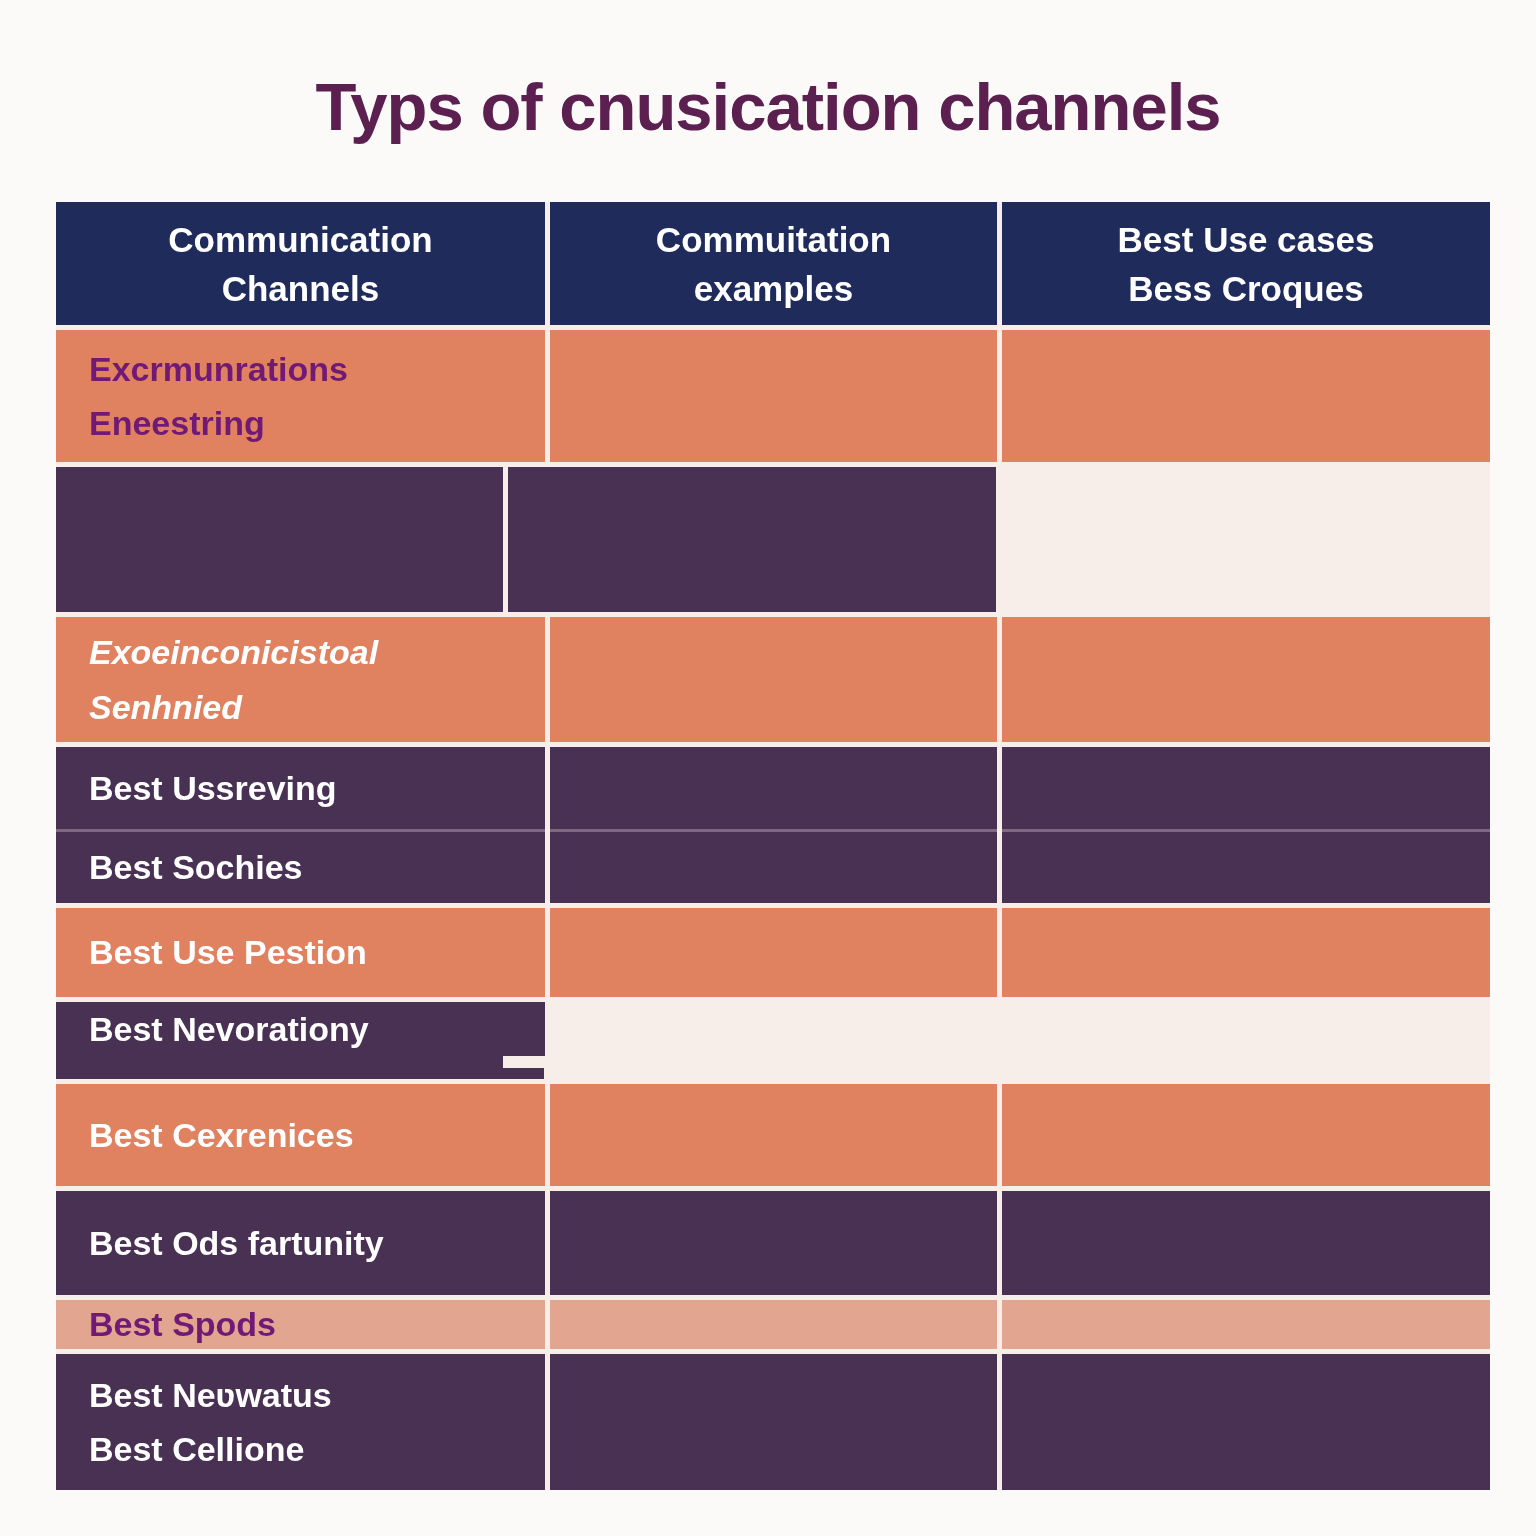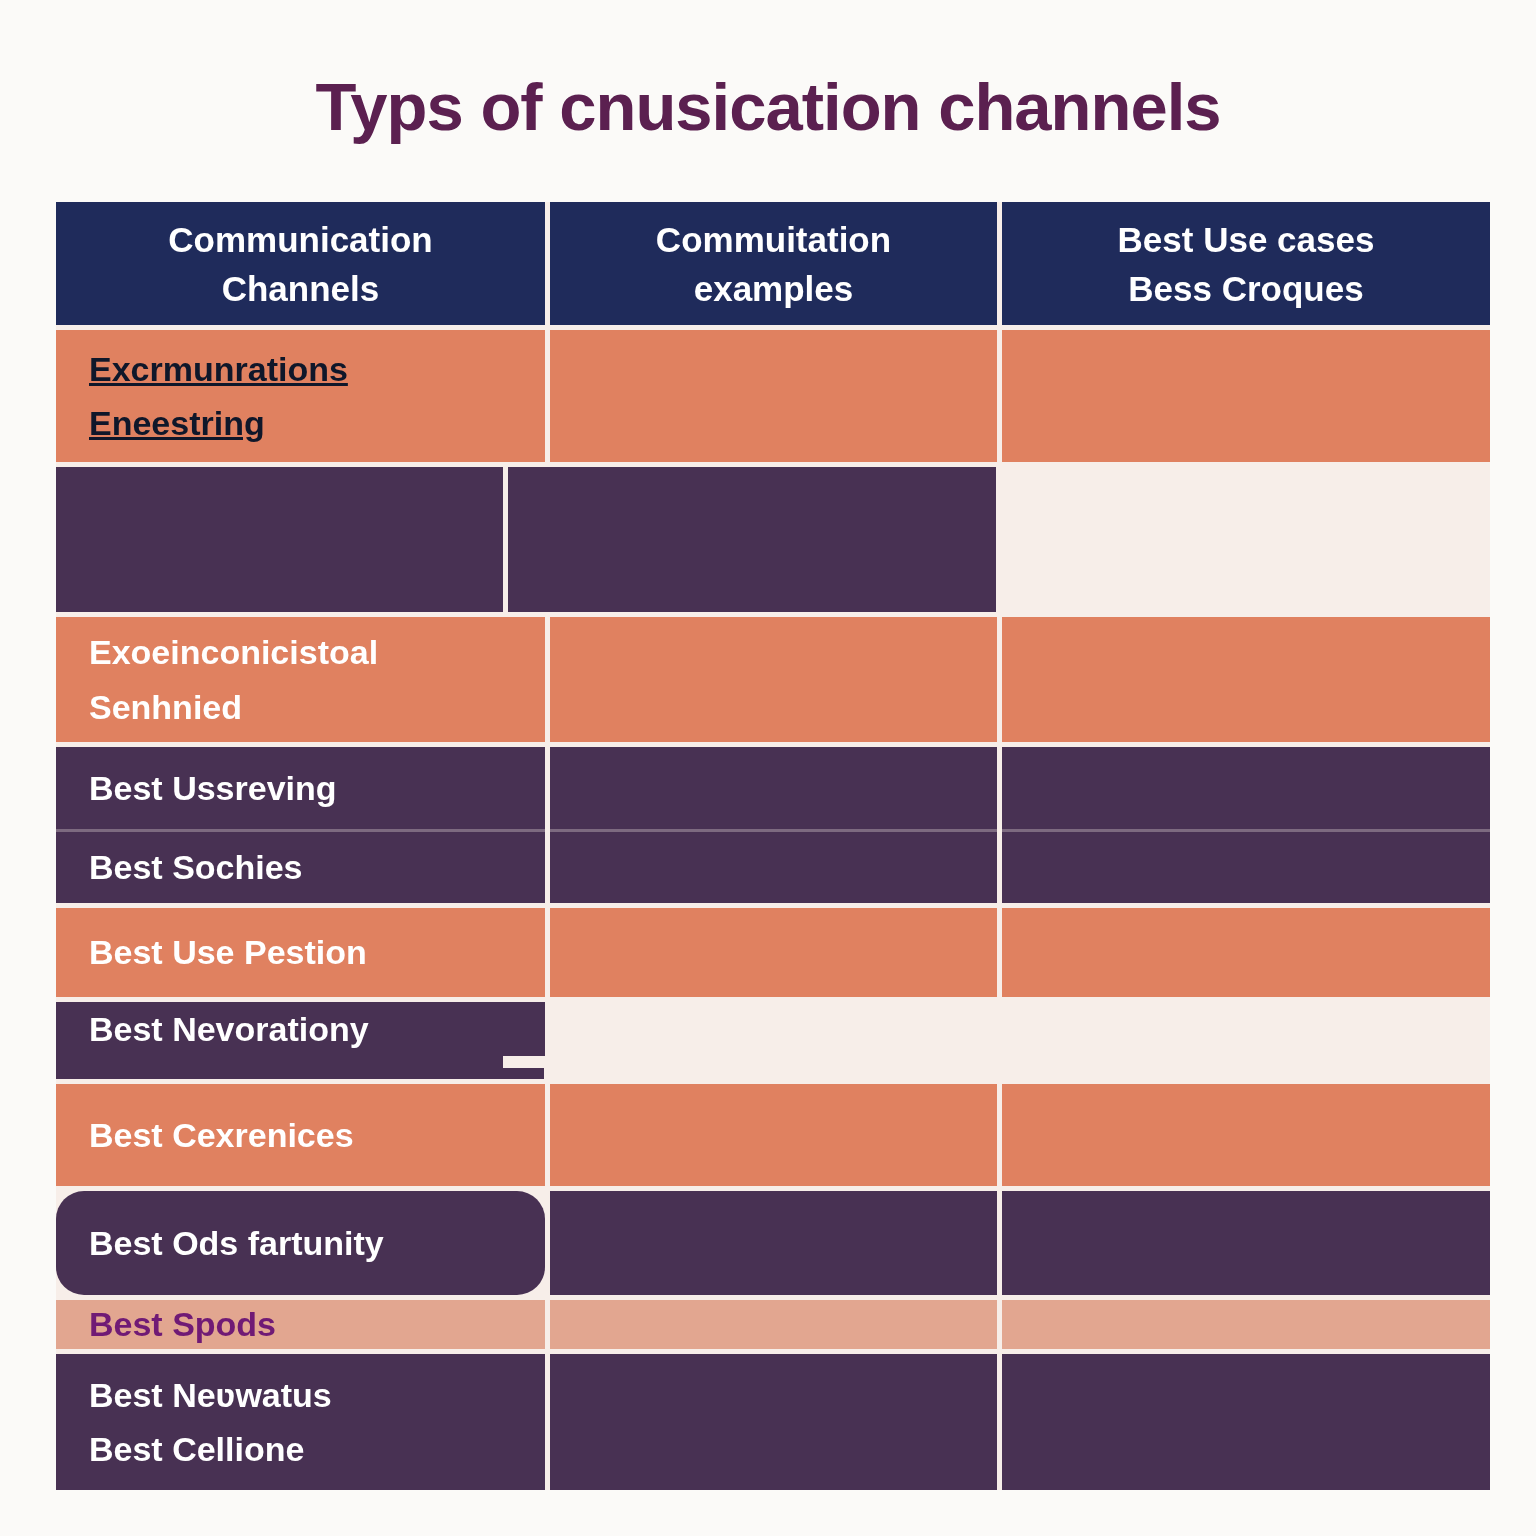--- a/index.html
+++ b/index.html
@@ -56,21 +56,21 @@
   .label-cell {
     padding-left: 33px;
     font-size: 34px;
     font-weight: 700;
     line-height: 1.6;
     white-space: pre-line;
     text-align: left;
   }
   .rh0 { height: 132px; }
   .rh1 { height: 145px; }
-  .rh2 { height: 125px; }
+  .rh2 { height: 125px; font-style: italic; }
   .rh3 { height: 82px; }
   .rh4 { height: 74px; }
   .rh5 { height: 89px; }
   .rh6 { height: 77px; flex-direction: column; }
   .rh7 { height: 102px; }
   .rh8 { height: 104px; }
   .rh9 { height: 49px; }
   .rh10 { height: 136px; }
   .faint-top .cell { border-top: 3px solid rgba(250, 238, 232, 0.3); }
 </style>
@@ -82,21 +82,21 @@
   <div class="table" id="table" style="background: rgb(247, 238, 233);">
       <div class="t-row head head-row">
         <div class="cell c0" style="background: rgb(31, 43, 91); color: rgb(255, 255, 255);">Communication
 Channels</div>
         <div class="cell c1" style="background: rgb(31, 43, 91); color: rgb(255, 255, 255);">Commuitation
 examples</div>
         <div class="cell c2" style="background: rgb(31, 43, 91); color: rgb(255, 255, 255);">Best Use cases
 Bess Croques</div>
       </div>
       <div class="t-row rh0">
-        <div class="cell c0 label-cell" style="background: rgb(224, 129, 96); color: #0f172a; text-decoration: underline;">Excrmunrations
+        <div class="cell c0 label-cell" style="background: rgb(224, 129, 96); color: #701a75;">Excrmunrations
 Eneestring</div>
         <div class="cell c1" style="background: rgb(224, 129, 96);"></div>
         <div class="cell c2" style="background: rgb(224, 129, 96);"></div>
       </div>
       <div class="t-row rh1">
         <div class="cell c1" style="background: rgb(72, 49, 83);"></div>
         <div class="cell c2" style="background: rgb(72, 49, 83);"></div>
       </div>
       <div class="t-row rh2">
         <div class="cell c0 label-cell" style="background: rgb(224, 129, 96); color: rgb(255, 255, 255);">Exoeinconicistoal
@@ -123,21 +123,21 @@
         <div class="cell c0 label-cell" style="background: rgb(72, 49, 83); color: rgb(255, 255, 255);">Best Nevorationy</div>
         <div class="cell c1" style="background: rgb(72, 49, 83);"></div>
         <div class="cell c2" style="background: rgb(72, 49, 83);"></div>
       </div>
       <div class="t-row rh7">
         <div class="cell c0 label-cell" style="background: rgb(224, 129, 96); color: rgb(255, 255, 255);">Best Cexrenices</div>
         <div class="cell c1" style="background: rgb(224, 129, 96);"></div>
         <div class="cell c2" style="background: rgb(224, 129, 96);"></div>
       </div>
       <div class="t-row rh8">
-        <div class="cell c0 label-cell" style="background: rgb(72, 49, 83); color: rgb(255, 255, 255); border-radius: 28px;">Best Ods fartunity</div>
+        <div class="cell c0 label-cell" style="background: rgb(72, 49, 83); color: rgb(255, 255, 255);">Best Ods fartunity</div>
         <div class="cell c1" style="background: rgb(72, 49, 83);"></div>
         <div class="cell c2" style="background: rgb(72, 49, 83);"></div>
       </div>
       <div class="t-row rh9">
         <div class="cell c0 label-cell" style="background: rgb(226, 166, 144); color: #701a75;">Best Spods</div>
         <div class="cell c1" style="background: rgb(226, 166, 144);"></div>
         <div class="cell c2" style="background: rgb(226, 166, 144);"></div>
       </div>
       <div class="t-row rh10">
         <div class="cell c0 label-cell" style="background: rgb(72, 49, 83); color: rgb(255, 255, 255);">Best Neʋwatus

